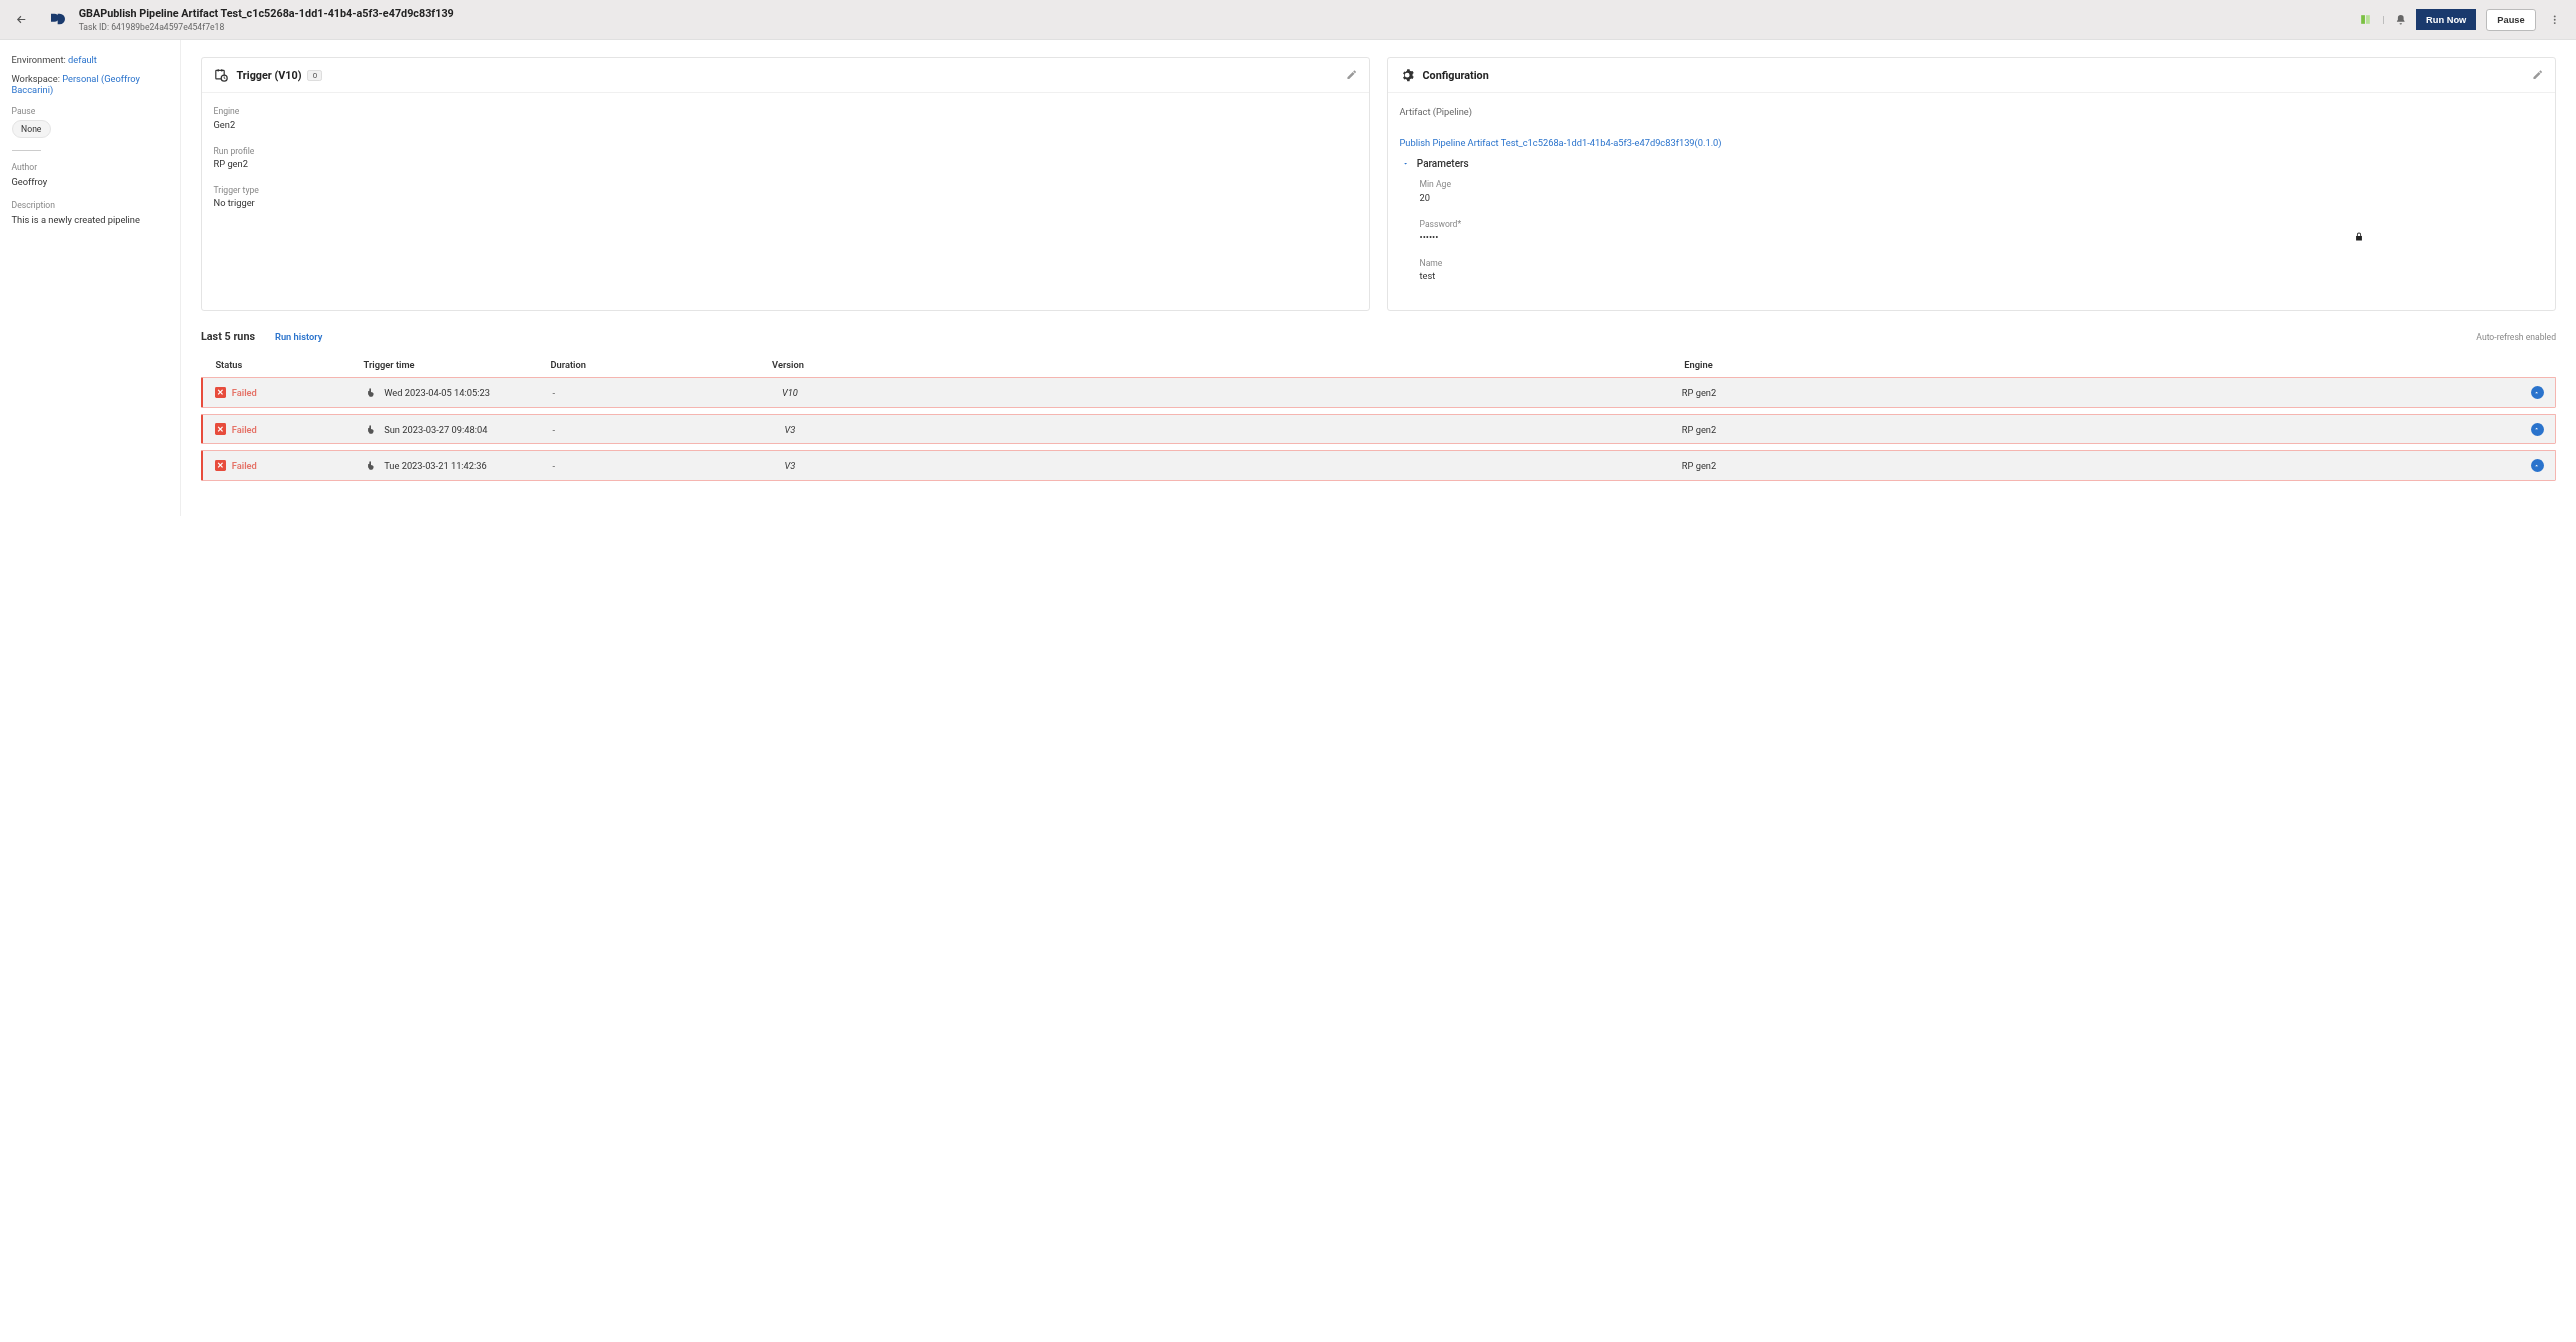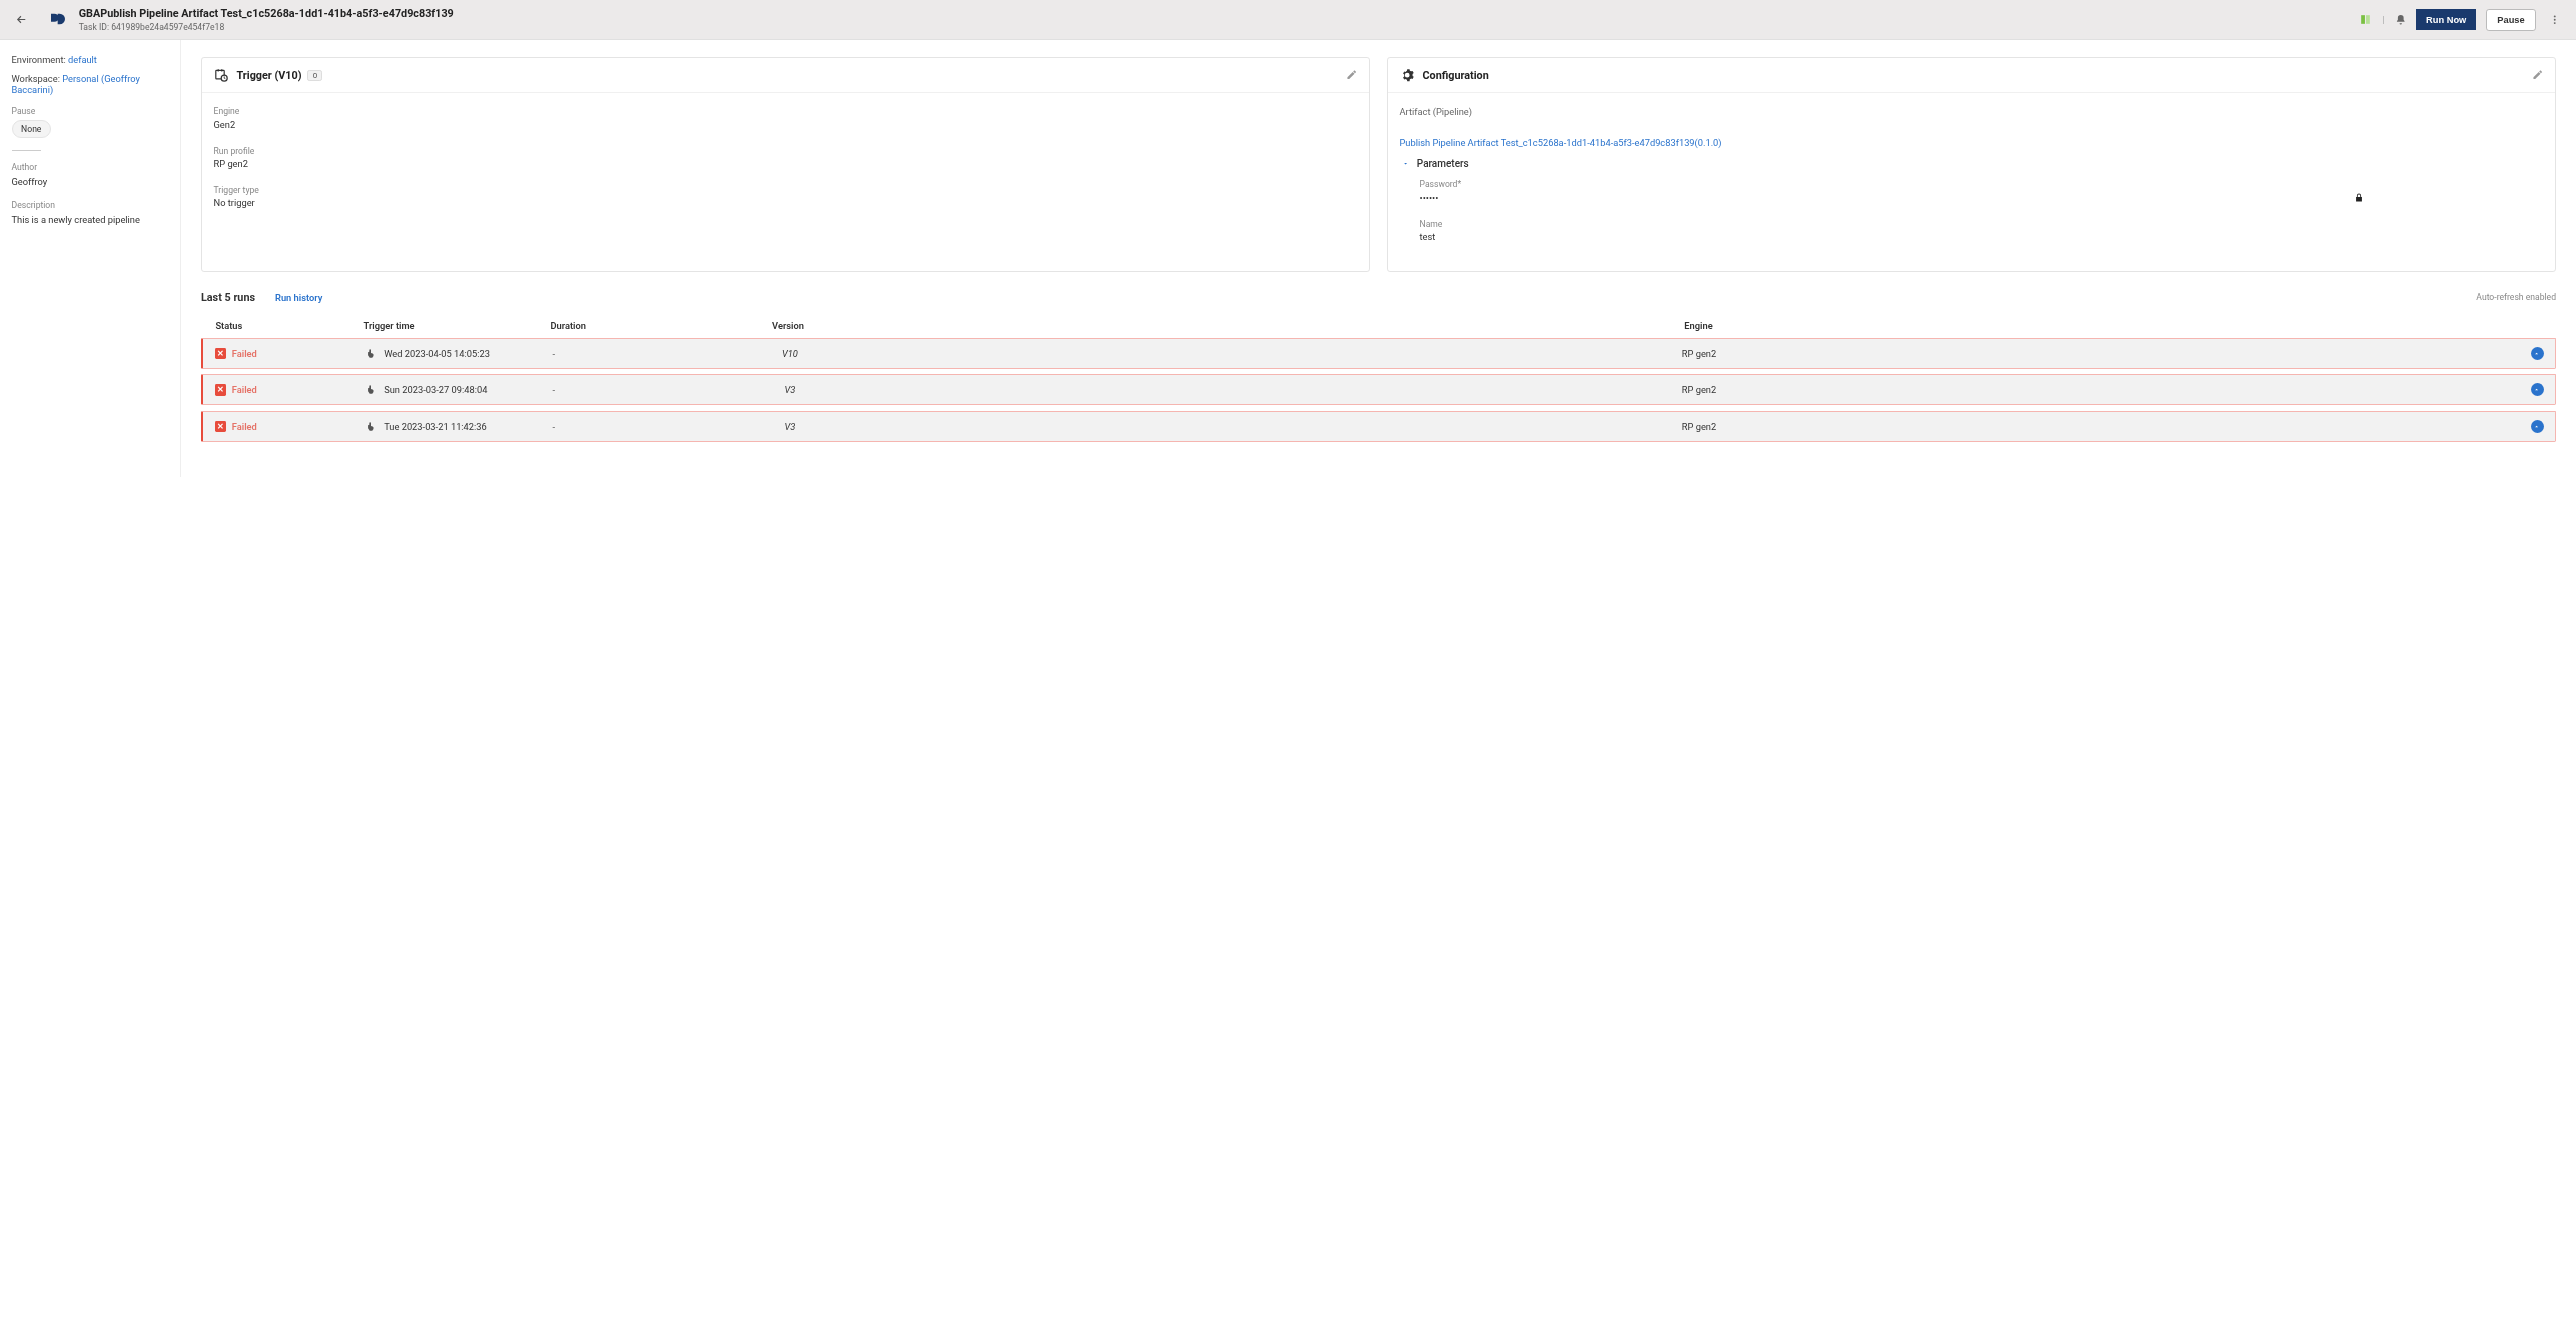--- a/index.html
+++ b/index.html
@@ -276,20 +276,24 @@
           <div class="params-head">
             <span class="chev">
               <svg width="7.2" height="7.2" viewBox="0 0 24 24" fill="currentColor">
                   <path d="M7 10l5 5 5-5z"></path>
                 </svg>
             </span>
             <span>Parameters</span>
           </div>
           <div class="params-body">
             <div class="field">
+              <div class="flab">Min Age</div>
+              <div class="fval">20</div>
+            </div>
+            <div class="field">
               <div class="flab">Password*</div>
               <div class="fval with-lock">
                 <span>••••••</span>
                 <span class="lock">
                   <svg width="10" height="11.5" viewBox="0 0 24 24" fill="currentColor">
                       <path d="M17 10V7a5 5 0 0 0-10 0v3H5v11h14V10h-2zm-8 0V7a3 3 0 0 1 6 0v3H9z"></path>
                     </svg>
                 </span>
               </div>
             </div>

